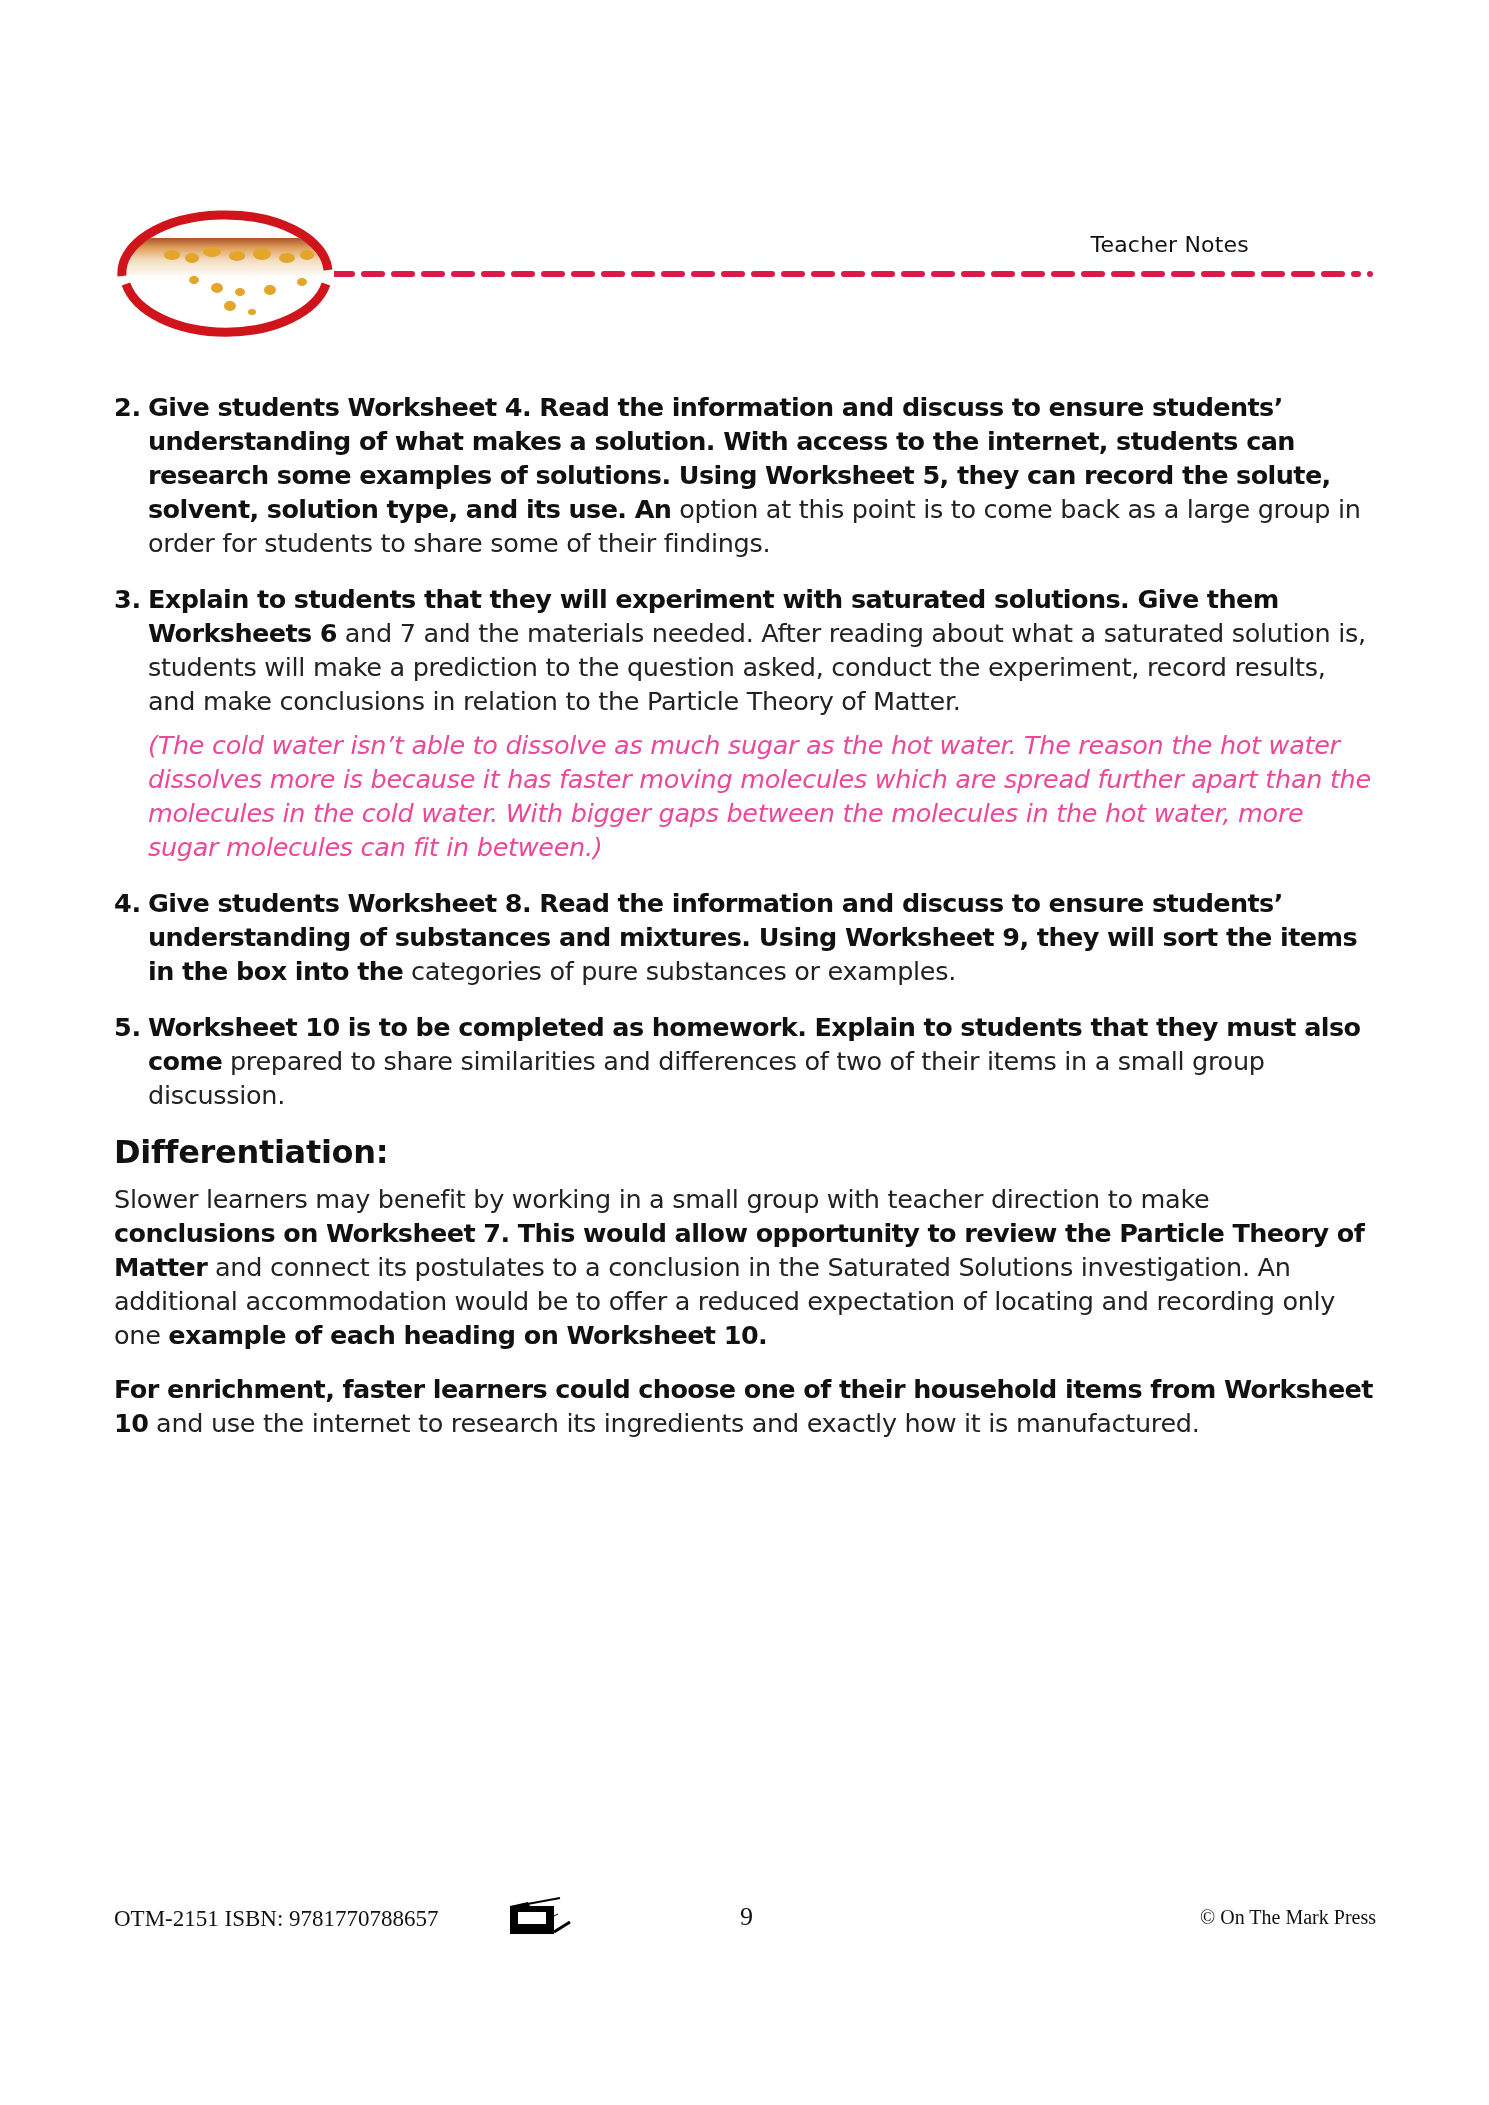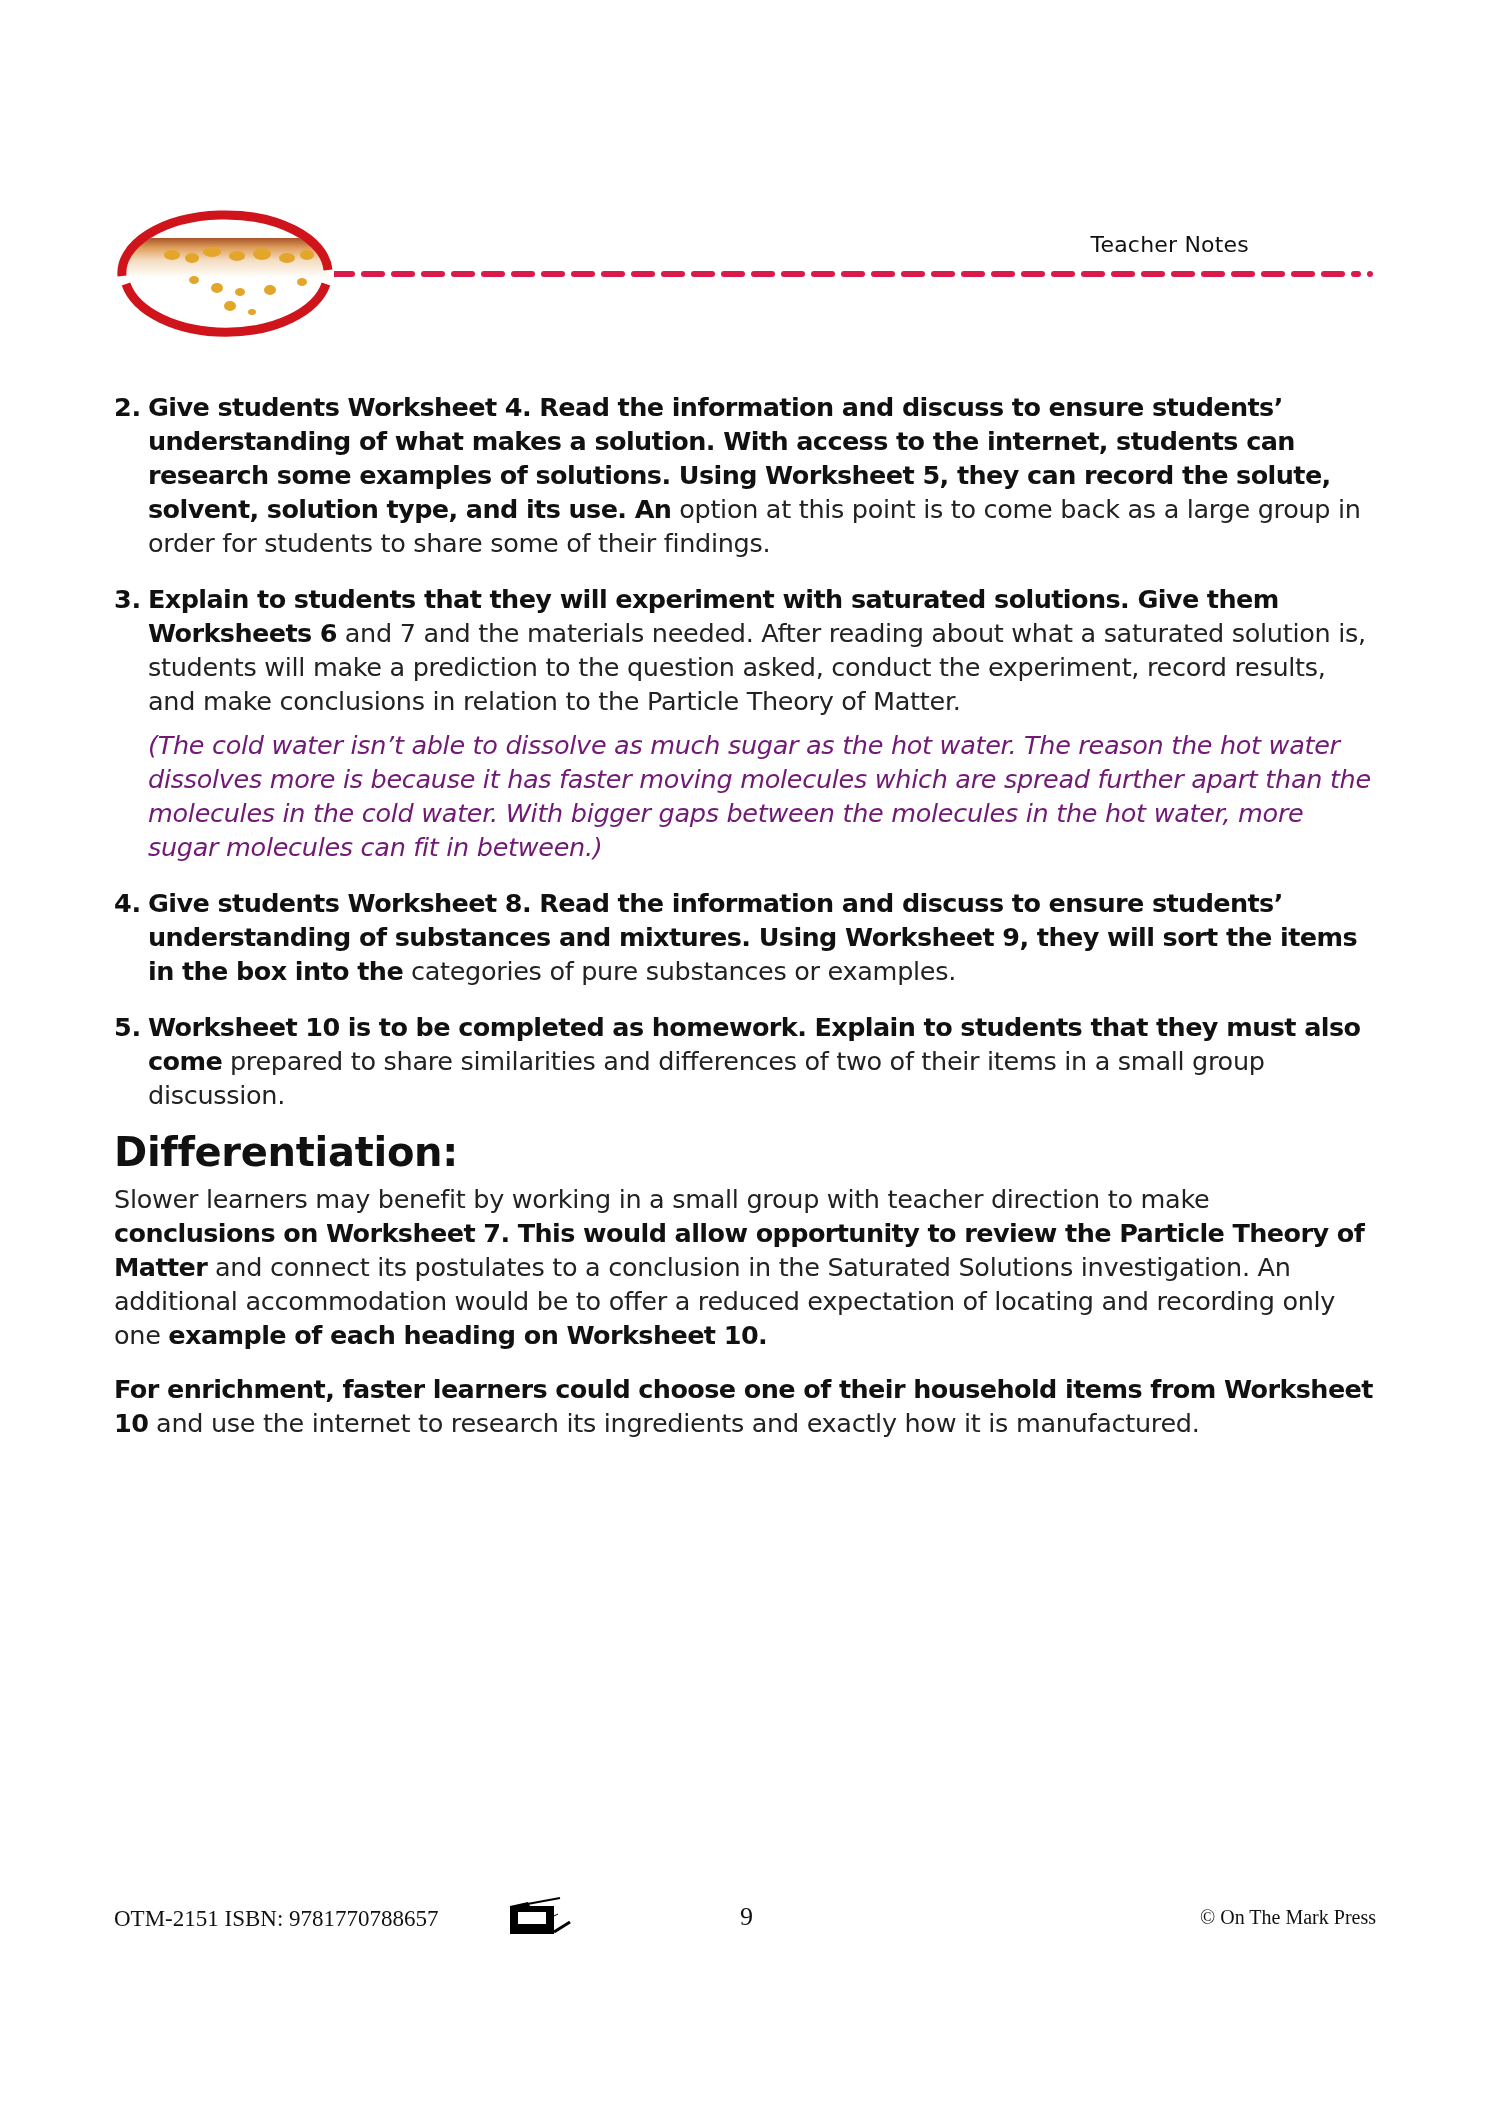--- a/index.html
+++ b/index.html
@@ -68,24 +68,24 @@
       font-weight: bold;
       letter-spacing: -0.6px;
     }
     .light {
       font-weight: normal;
       color: #222;
     }
     .note {
       font-style: italic;
       margin-top: 10px;
-      color: #701a75;
+      color: #ec4899;
     }
     .section-heading {
-      font-size: 40px;
+      font-size: 32px;
       font-weight: bold;
       line-height: 36px;
       margin-top: 6px;
       margin-bottom: 12px;
     }
     .para {
       margin: 12px 0 20px 0;
     }
     .footer {
       position: absolute;

